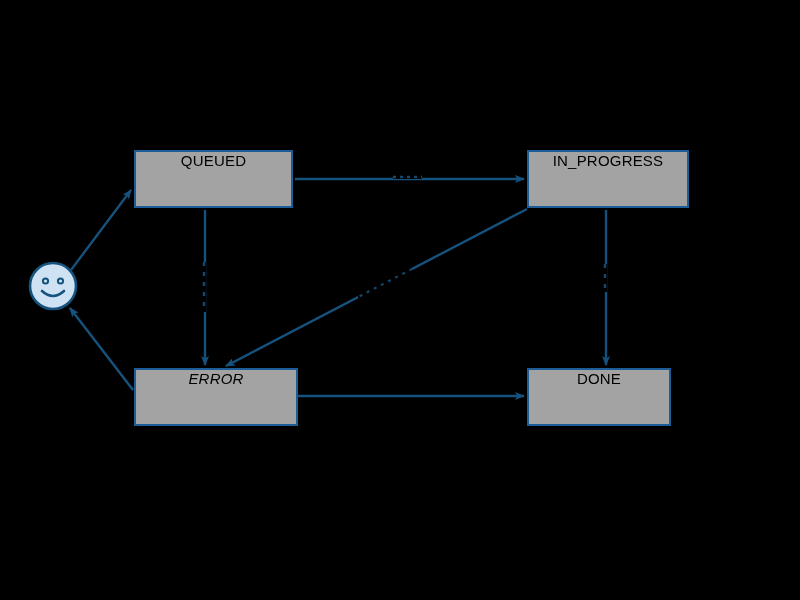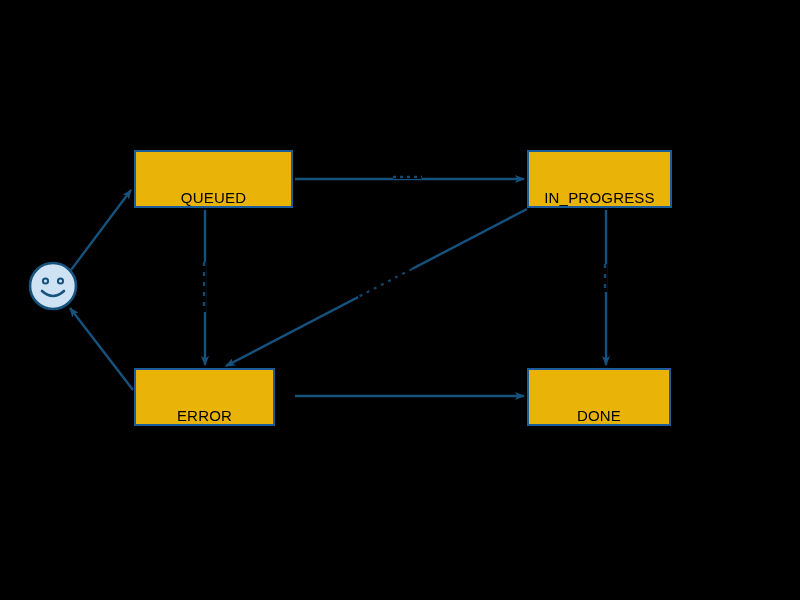--- a/index.html
+++ b/index.html
@@ -23,24 +23,24 @@
   #edge-layer {
     position: absolute;
     left: 0;
     top: 0;
     width: 800px;
     height: 600px;
   }
   .state-node {
     position: absolute;
     box-sizing: border-box;
-    background: #eab308;
+    background: #a3a3a3;
     border: 2px solid #1c5d99;
     display: flex;
-    align-items: flex-end;
+    align-items: flex-start;
     justify-content: center;
   }
   .state-label {
     color: #000000;
     font-family: "Liberation Sans", sans-serif;
     font-size: 15px;
     font-weight: normal;
     letter-spacing: 0.2px;
     white-space: nowrap;
   }
@@ -101,25 +101,25 @@
     <circle cx="27" cy="27" r="23" fill="#cfe2f3" stroke="#15527e" stroke-width="2.6"></circle>
     <circle cx="19.5" cy="22" r="2.6" fill="#cfe2f3" stroke="#15527e" stroke-width="2"></circle>
     <circle cx="34.5" cy="22" r="2.6" fill="#cfe2f3" stroke="#15527e" stroke-width="2"></circle>
     <path d="M 16 32 Q 27 42 38 32" fill="none" stroke="#15527e" stroke-width="2.6" stroke-linecap="round"></path>
   </svg>
 
   <div class="state-node" style="left:134px; top:150px; width:159px; height:58px;">
     <span class="state-label">QUEUED</span>
   </div>
 
-  <div class="state-node" style="left:527px; top:150px; width:145px; height:58px;">
+  <div class="state-node" style="left:527px; top:150px; width:162px; height:58px;">
     <span class="state-label">IN_PROGRESS</span>
   </div>
 
-  <div class="state-node" style="left:134px; top:368px; width:141px; height:58px;">
+  <div class="state-node" style="left:134px; top:368px; width:164px; height:58px;font-style:italic;">
     <span class="state-label">ERROR</span>
   </div>
 
   <div class="state-node" style="left:527px; top:368px; width:144px; height:58px;">
     <span class="state-label">DONE</span>
   </div>
 
 </div>
 
 </body></html>

